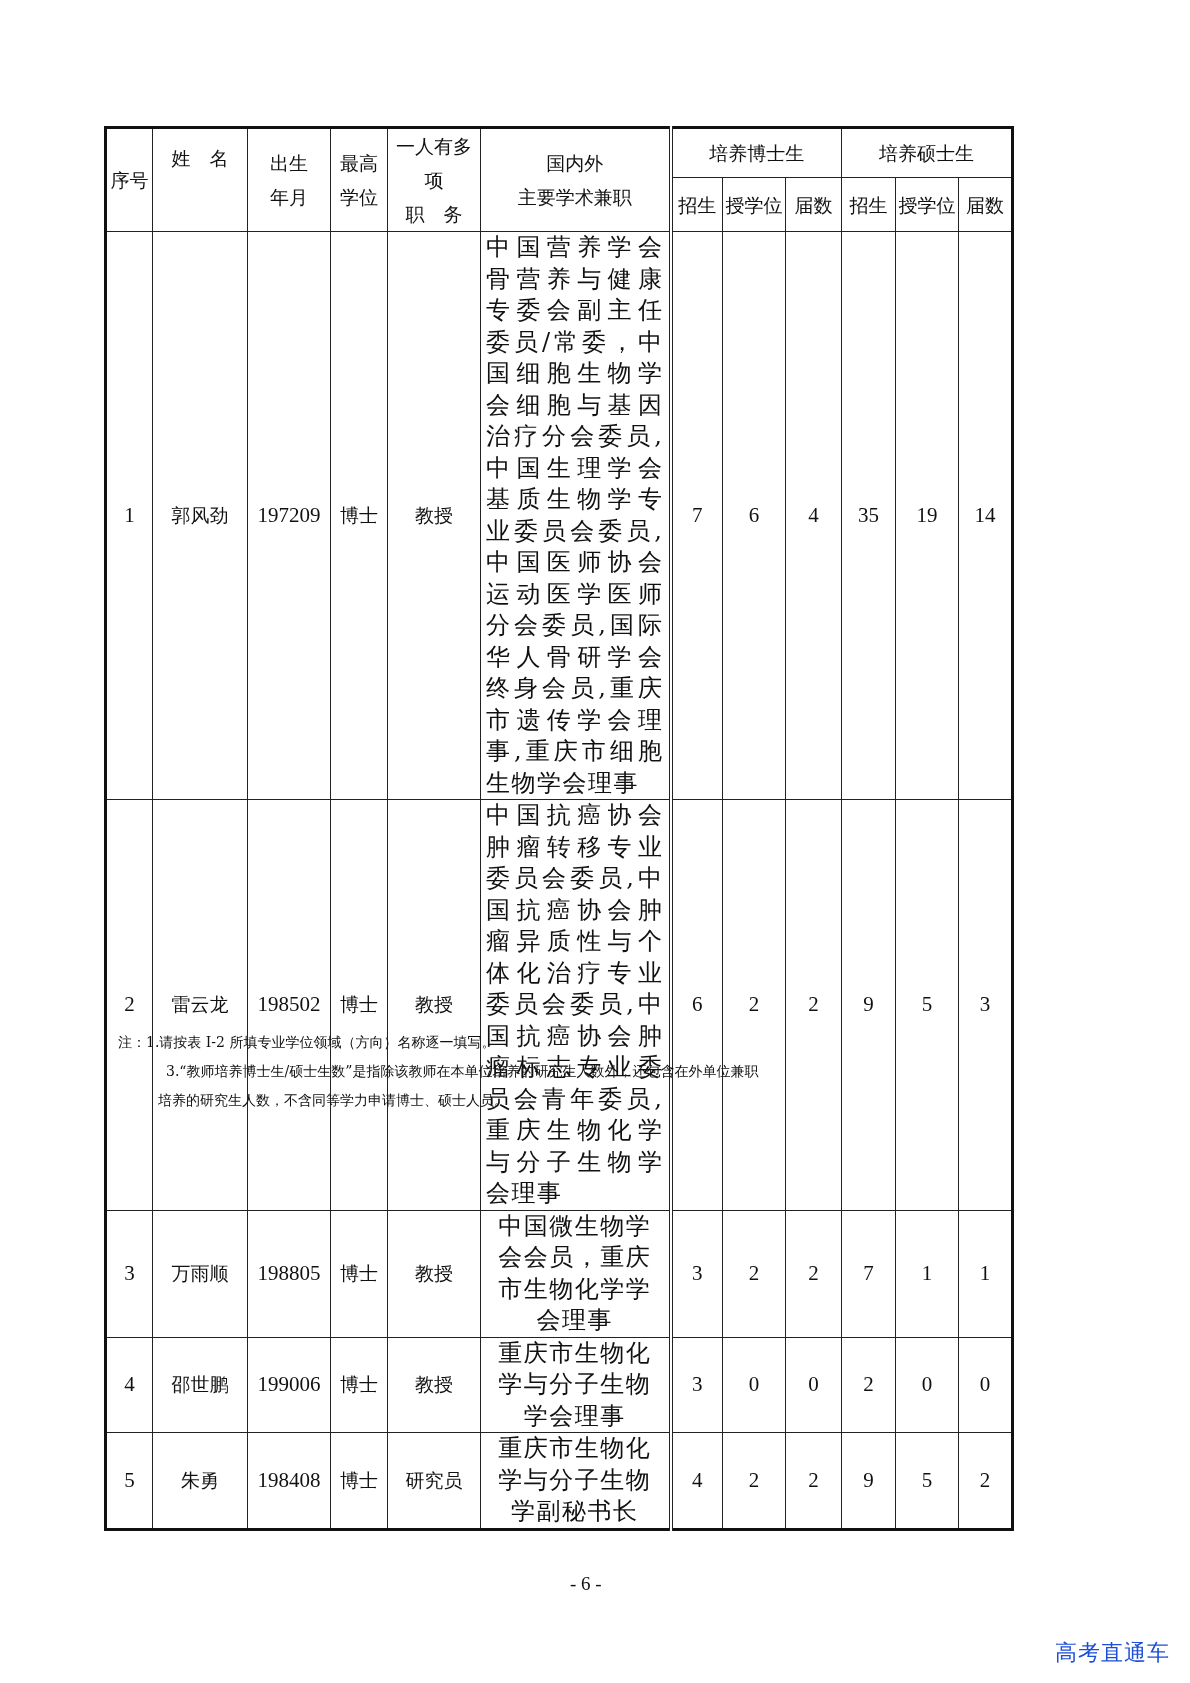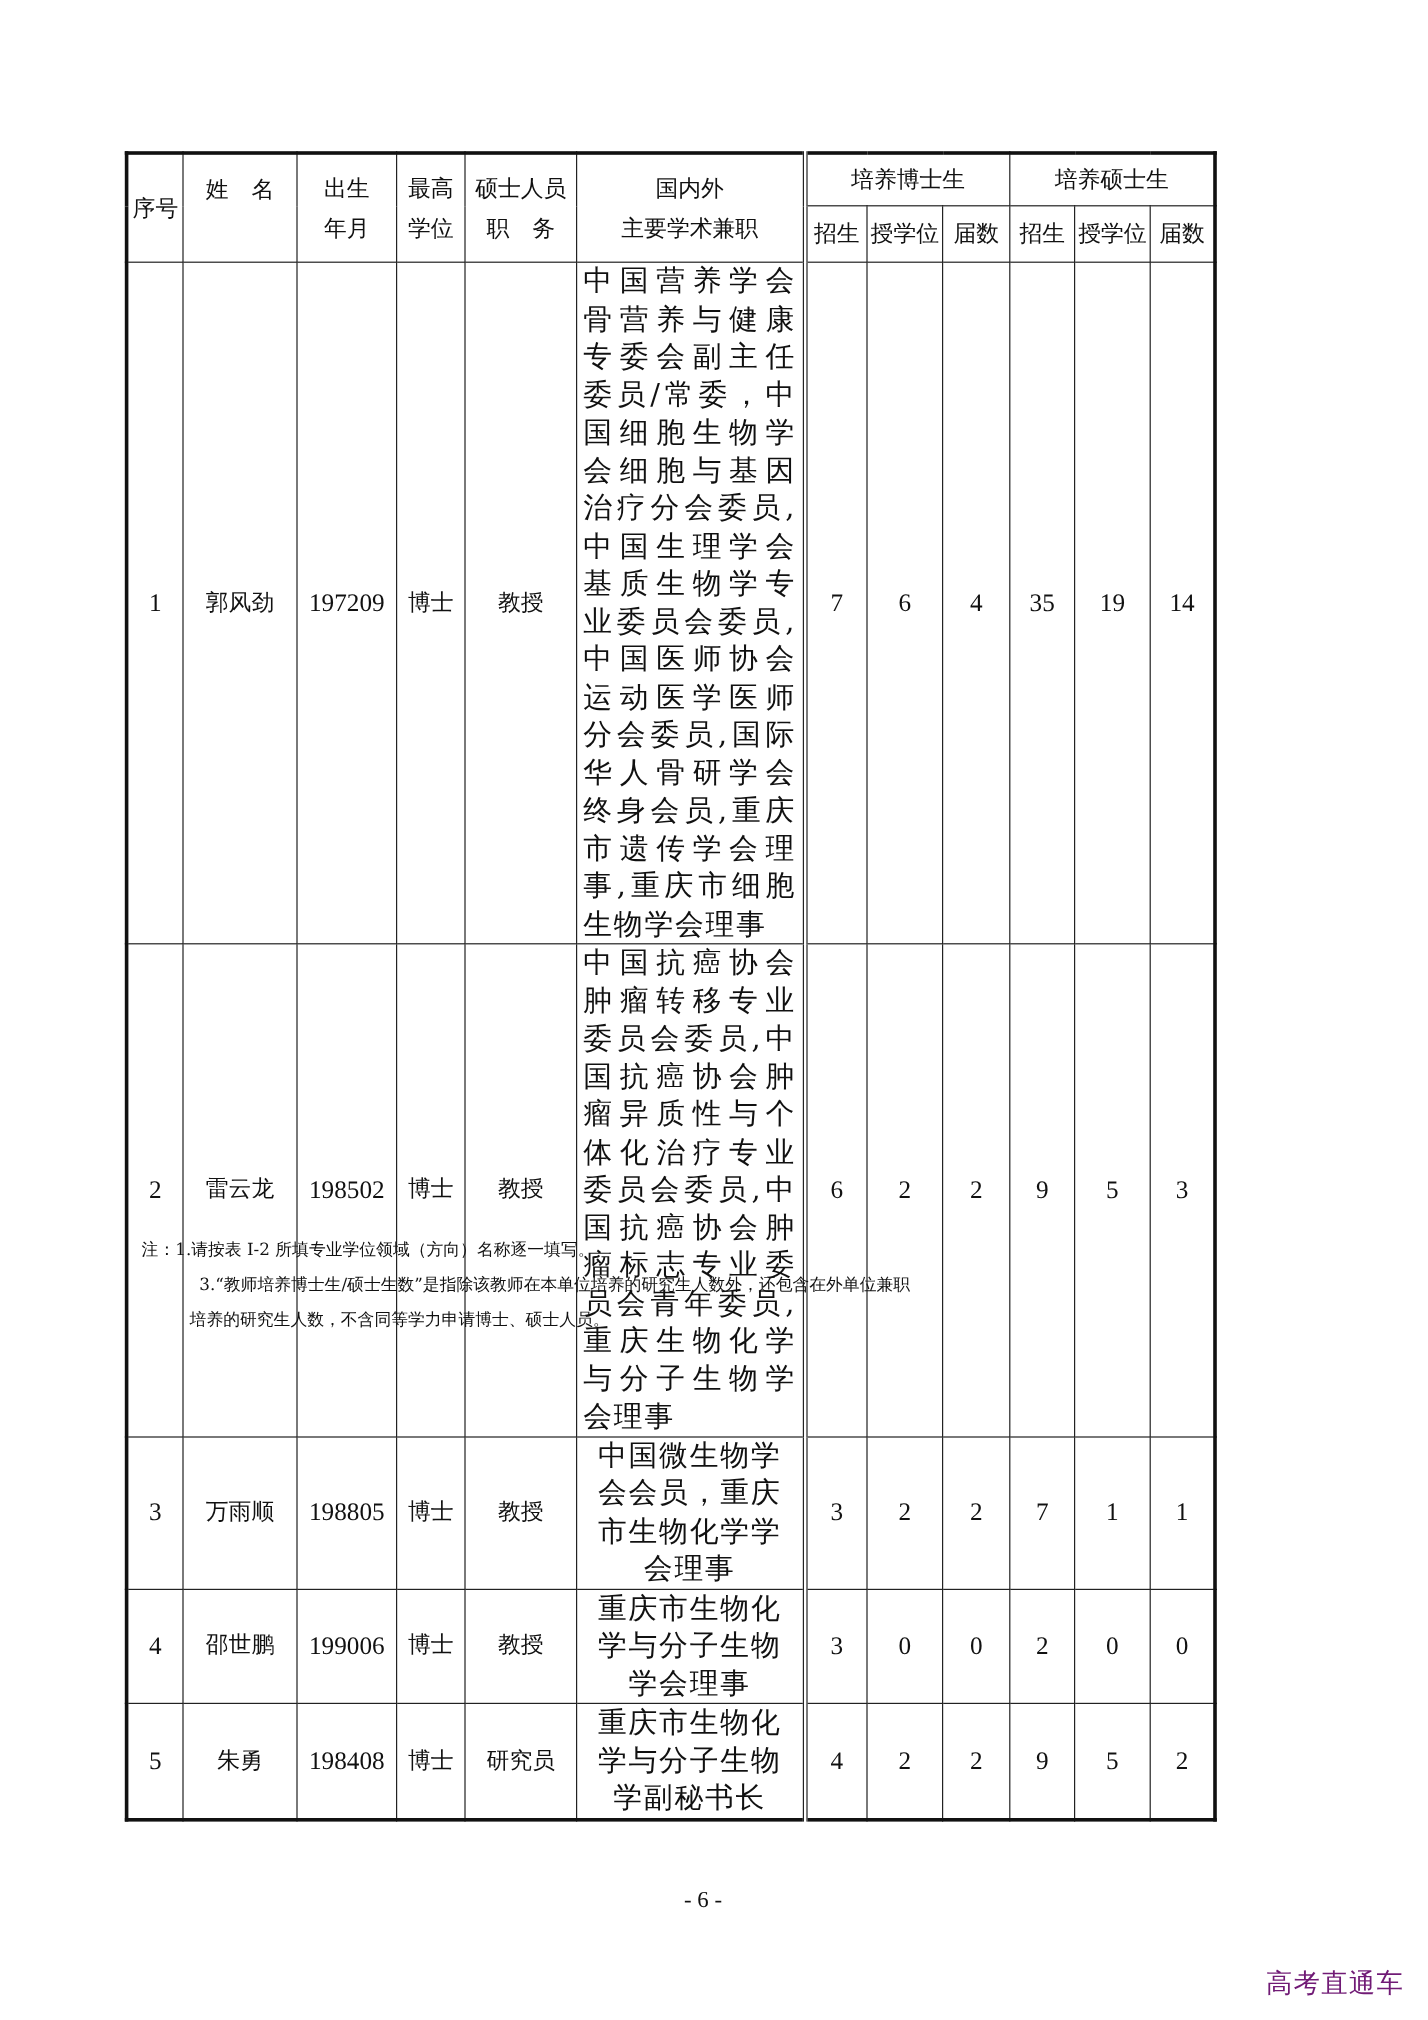--- a/index.html
+++ b/index.html
@@ -35,21 +35,21 @@
   .notes .indent1 { padding-left: 44px; }
   .notes .indent2 { padding-left: 48px; }
   .notes .indent3 { padding-left: 40px; }
   .page-number {
     position: absolute; left: 570px; top: 1573px;
     font-family: "Liberation Serif", serif; font-size: 19px;
   }
   .watermark {
     position: absolute; right: 20px; top: 1638px;
     font-family: "DejaVu Sans", "Liberation Sans", sans-serif;
-    font-size: 22px; color: #701a75; letter-spacing: 1px;
+    font-size: 22px; color: #1d4ed8; letter-spacing: 1px;
   }
 </style>
 </head>
 <body>
 
 <table class="page-table">
   <colgroup>
     <col style="width:47px">
       <col style="width:95px">
       <col style="width:83px">
@@ -64,21 +64,21 @@
       <col style="width:54px">
   </colgroup>
   <thead>
     <tr style="height:44px">
       <th rowspan="2">序号</th>
       <th rowspan="2" style="vertical-align:top;padding-top:12px">姓　名</th>
       <th rowspan="2" style="white-space:pre-line">出生
 年月</th>
       <th rowspan="2" style="white-space:pre-line">最高
 学位</th>
-      <th rowspan="2" style="white-space:pre-line">硕士人员
+      <th rowspan="2" style="white-space:pre-line">一人有多项
 职　务</th>
       <th rowspan="2" style="white-space:pre-line">国内外
 主要学术兼职</th>
       <th colspan="3" class="dbl-left">培养博士生</th>
       <th colspan="3">培养硕士生</th>
     </tr>
     <tr style="height:47px">
       <th class="dbl-left">招生</th>
       <th>授学位</th>
       <th>届数</th>

